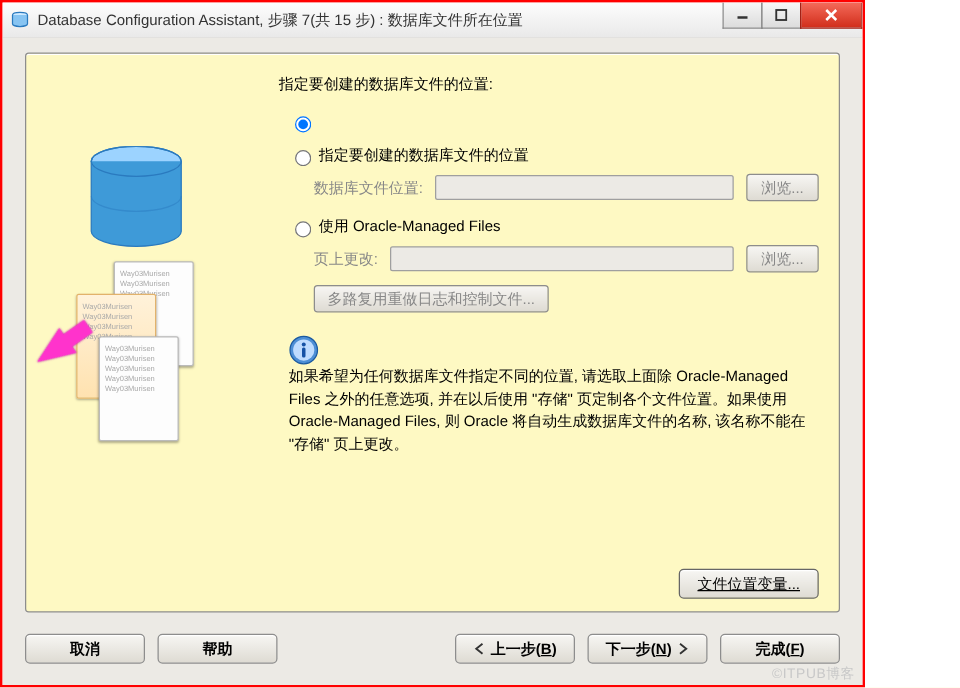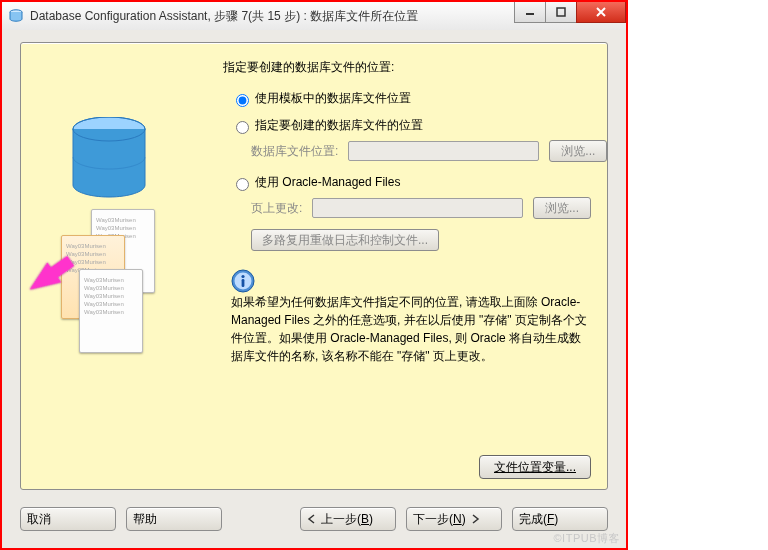--- a/index.html
+++ b/index.html
@@ -1,16 +1,16 @@
 <!DOCTYPE html>
 <html><head>
 <meta charset="utf-8">
 <style>
   html,body{margin:0;padding:0;font-family:"Microsoft YaHei","SimSun",Arial,sans-serif;font-size:12px;color:#000;background:#fff;}
-  .screen{width:628px;height:550px;border:2px solid #f00;box-sizing:border-box;position:relative;background:#fff;overflow:hidden;}
+  .screen{width:692px;height:550px;border:2px solid #f00;box-sizing:border-box;position:relative;background:#fff;overflow:hidden;}
   
   .titlebar{height:28px;background:linear-gradient(#fdfdfd,#e9e9e9);border-bottom:1px solid #bbb;display:flex;align-items:center;position:relative;}
   .appicon{width:16px;height:16px;margin:0 6px;display:inline-block;}
   .appicon svg{display:block;}
   .title-text{color:#333;white-space:nowrap;}
   .win-controls{position:absolute;right:0;top:0;display:flex;height:20px;}
   .win-btn{width:30px;height:20px;border:1px solid #8a8a8a;border-top:none;background:linear-gradient(#f7f7f7,#dcdcdc);display:flex;align-items:center;justify-content:center;margin-left:-1px;}
   .win-btn.close{width:48px;background:linear-gradient(#f46a5a,#d12e1b);border-color:#a32014;}
   .win-btn svg{display:block;}
   
@@ -37,21 +37,21 @@
   .small-btn.wide{min-width:168px;}
   .small-btn:disabled{color:#888;}
   .info-row{display:flex;margin:16px 0 0 20px;flex-direction:column;}
   .info-icon{width:24px;height:24px;flex:0 0 24px;margin-right:10px;margin-top:2px;}
   .info-text{line-height:18px;}
   .var-btn-row{position:absolute;right:16px;bottom:10px;}
   .inset-btn{height:24px;border:1px solid #666;border-radius:4px;background:linear-gradient(#f7f6f3,#dedbd3);padding:0 14px;font-family:inherit;font-size:12px;box-shadow:inset 0 1px 0 #fff;text-decoration:underline;}
   
   .nav{position:absolute;left:18px;right:18px;bottom:14px;height:30px;display:flex;align-items:center;}
   .nav .spacer{flex:1;}
-  .nav-btn{height:24px;min-width:96px;margin-right:10px;border:1px solid #8d8d8d;border-radius:4px;background:linear-gradient(#f7f6f3,#dedbd3);font-family:inherit;font-size:12px;display:flex;align-items:center;justify-content:flex-start;gap:4px;box-shadow:inset 0 1px 0 #fff;}
+  .nav-btn{height:24px;min-width:96px;margin-right:10px;border:1px solid #8d8d8d;border-radius:4px;background:linear-gradient(#f7f6f3,#dedbd3);font-family:inherit;font-size:12px;display:flex;align-items:center;justify-content:center;gap:4px;box-shadow:inset 0 1px 0 #fff;font-weight:bold;}
   .nav-btn:last-child{margin-right:0;}
   .nav-btn svg{display:block;}
   .watermark{position:absolute;right:6px;bottom:2px;color:#c8c8c8;font-size:11px;letter-spacing:.5px;pointer-events:none;}
   .underline{text-decoration:underline;}
 </style>
 </head>
 <body>
 
 <div class="screen">
 
@@ -98,21 +98,20 @@
           <div class="doc d3">Way03Murisen<br>Way03Murisen<br>Way03Murisen<br>Way03Murisen<br>Way03Murisen</div>
         </div>
         <div class="arrow"></div>
       </div>
 
       <div class="content">
         <div class="heading">指定要创建的数据库文件的位置:</div>
 
         <div class="opt">
           <input type="radio" name="loc" checked="" style="">
-          <span>使用模板中的数据库文件位置</span>
         </div>
 
         <div class="opt">
           <input type="radio" name="loc" style="">
           <span>指定要创建的数据库文件的位置</span>
         </div>
         <div class="subrow">
           <label>数据库文件位置:</label>
           <input type="text" disabled="" value="" style="">
           <button class="small-btn" disabled="">浏览...</button>

